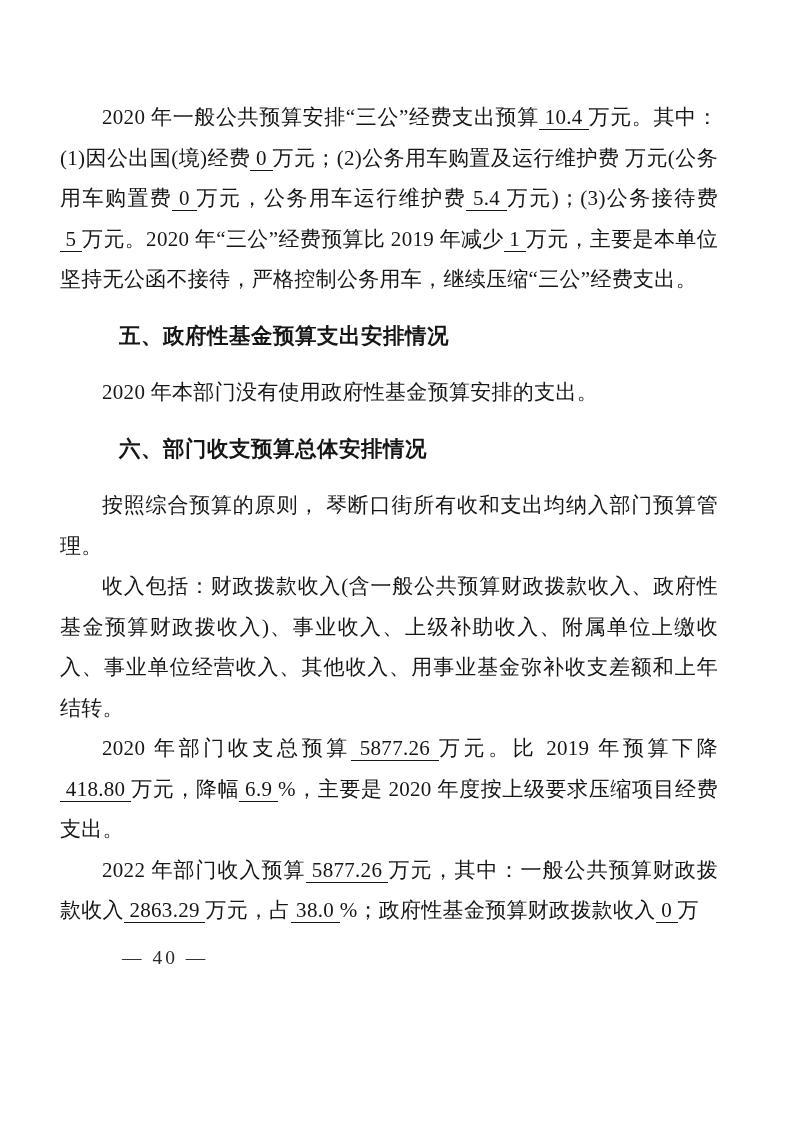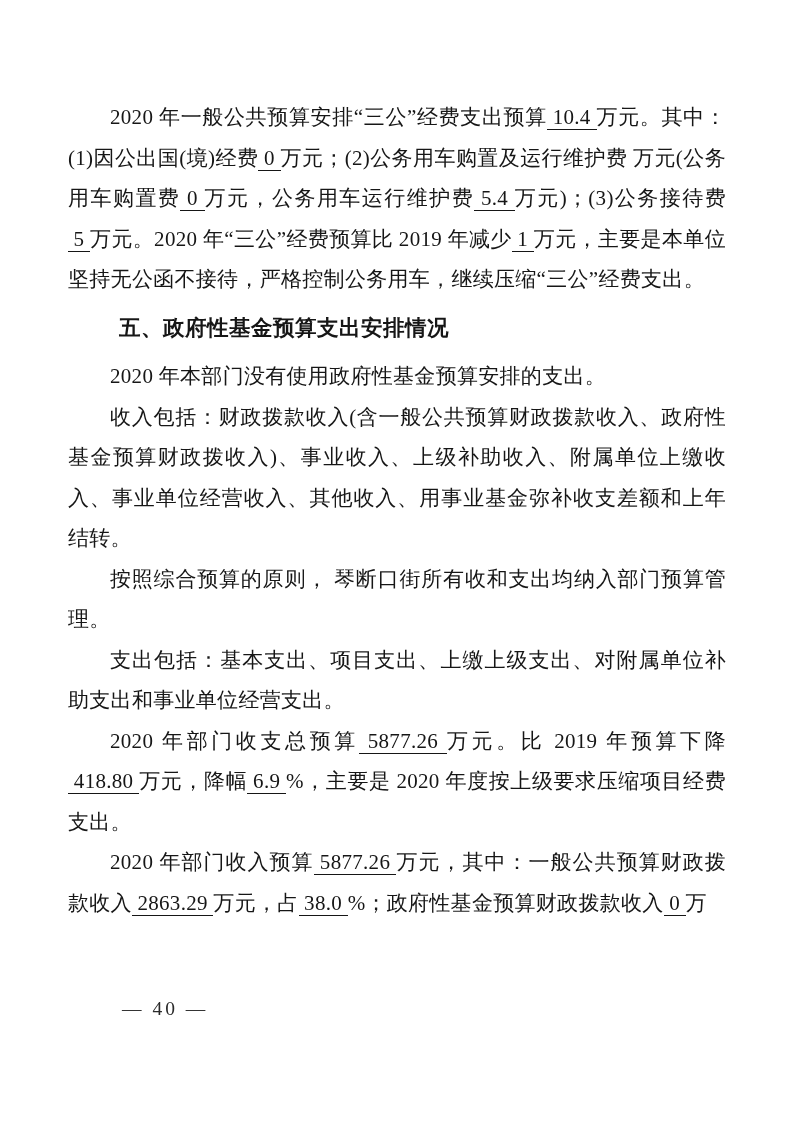--- a/index.html
+++ b/index.html
@@ -12,70 +12,70 @@
     position: relative;
     width: 793px;
     height: 1122px;
     background: #ffffff;
     overflow: hidden;
     font-family: "Liberation Serif", "DejaVu Serif", serif;
     color: #161616;
   }
   .content {
     position: absolute;
-    left: 68px;
+    left: 60px;
     top: 97px;
     width: 658px;
     font-size: 21px;
     line-height: 40.5px;
     text-align: justify;
     letter-spacing: 0.3px;
   }
   .content p.paragraph {
     margin: 0;
     text-indent: 2em;
   }
   .content h2.heading {
-    margin: 8px;
+    margin: 16px;
     text-indent: 2em;
     font-size: 21.5px;
     line-height: 40.5px;
     font-weight: bold;
     font-family: "Liberation Sans", "DejaVu Sans", sans-serif;
     letter-spacing: 0.5px;
     text-align: left;
   }
   .u {
     border-bottom: 1.6px solid #161616;
     white-space: pre;
   }
   .footer {
     position: absolute;
     left: 122px;
-    top: 997px;
+    top: 946px;
     font-size: 19.5px;
     line-height: 24px;
     color: #2a2a2a;
     letter-spacing: 3px;
     font-family: "Liberation Serif", "DejaVu Serif", serif;
   }
 </style>
 </head>
 <body>
 
 <div class="page">
 
   <div class="content">
       <p class="paragraph"><span>2020 年一般公共预算安排“三公”经费支出预算</span><span class="u"> 10.4 </span><span>万元。其中：(1)因公出国(境)经费</span><span class="u"> 0 </span><span>万元；(2)公务用车购置及运行维护费 万元(公务用车购置费</span><span class="u"> 0 </span><span>万元，公务用车运行维护费</span><span class="u"> 5.4 </span><span>万元)；(3)公务接待费</span><span class="u"> 5 </span><span>万元。2020 年“三公”经费预算比 2019 年减少</span><span class="u"> 1 </span><span>万元，主要是本单位坚持无公函不接待，严格控制公务用车，继续压缩“三公”经费支出。</span></p>
       <h2 class="heading"><span>五、政府性基金预算支出安排情况</span></h2>
       <p class="paragraph"><span>2020 年本部门没有使用政府性基金预算安排的支出。</span></p>
+      <h2 class="heading"><span>六、部门收支预算总体安排情况</span></h2>
+      <p class="paragraph"><span>按照综合预算的原则， 琴断口街所有收和支出均纳入部门预算管理。</span></p>
       <p class="paragraph"><span>收入包括：财政拨款收入(含一般公共预算财政拨款收入、政府性基金预算财政拨收入)、事业收入、上级补助收入、附属单位上缴收入、事业单位经营收入、其他收入、用事业基金弥补收支差额和上年结转。</span></p>
-      <p class="paragraph"><span>按照综合预算的原则， 琴断口街所有收和支出均纳入部门预算管理。</span></p>
-      <p class="paragraph"><span>支出包括：基本支出、项目支出、上缴上级支出、对附属单位补助支出和事业单位经营支出。</span></p>
       <p class="paragraph"><span>2020 年部门收支总预算</span><span class="u"> 5877.26 </span><span>万元。比 2019 年预算下降</span><span class="u"> 418.80 </span><span>万元，降幅</span><span class="u"> 6.9 </span><span>%，主要是 2020 年度按上级要求压缩项目经费支出。</span></p>
-      <p class="paragraph"><span>2020 年部门收入预算</span><span class="u"> 5877.26 </span><span>万元，其中：一般公共预算财政拨款收入</span><span class="u"> 2863.29 </span><span>万元，占</span><span class="u"> 38.0 </span><span>%；政府性基金预算财政拨款收入</span><span class="u"> 0 </span><span>万</span></p>
+      <p class="paragraph"><span>2022 年部门收入预算</span><span class="u"> 5877.26 </span><span>万元，其中：一般公共预算财政拨款收入</span><span class="u"> 2863.29 </span><span>万元，占</span><span class="u"> 38.0 </span><span>%；政府性基金预算财政拨款收入</span><span class="u"> 0 </span><span>万</span></p>
     </div>
 
   <div class="footer">
     <span>— 40 —</span>
   </div>
 
 </div>
 
 </body></html>

